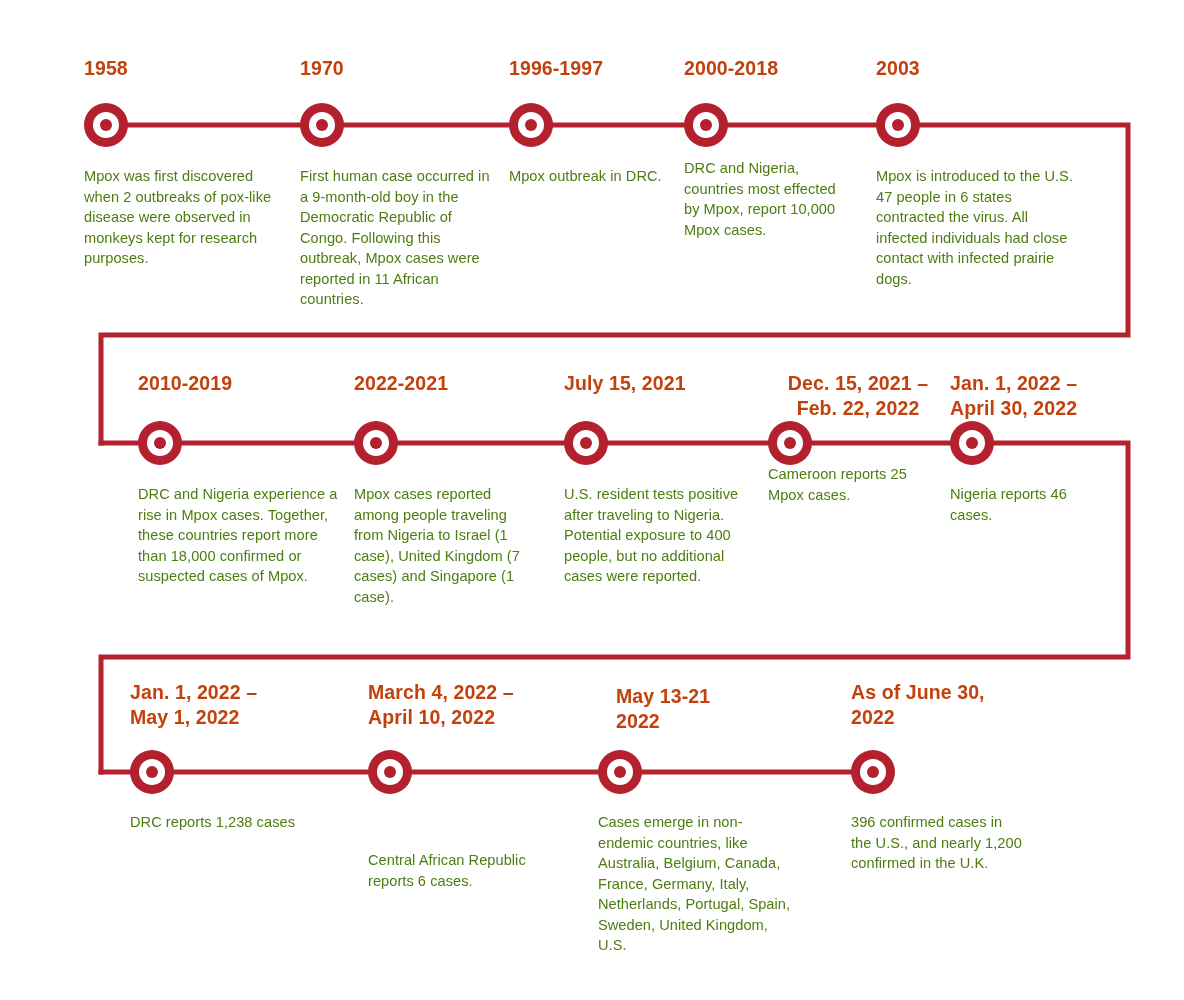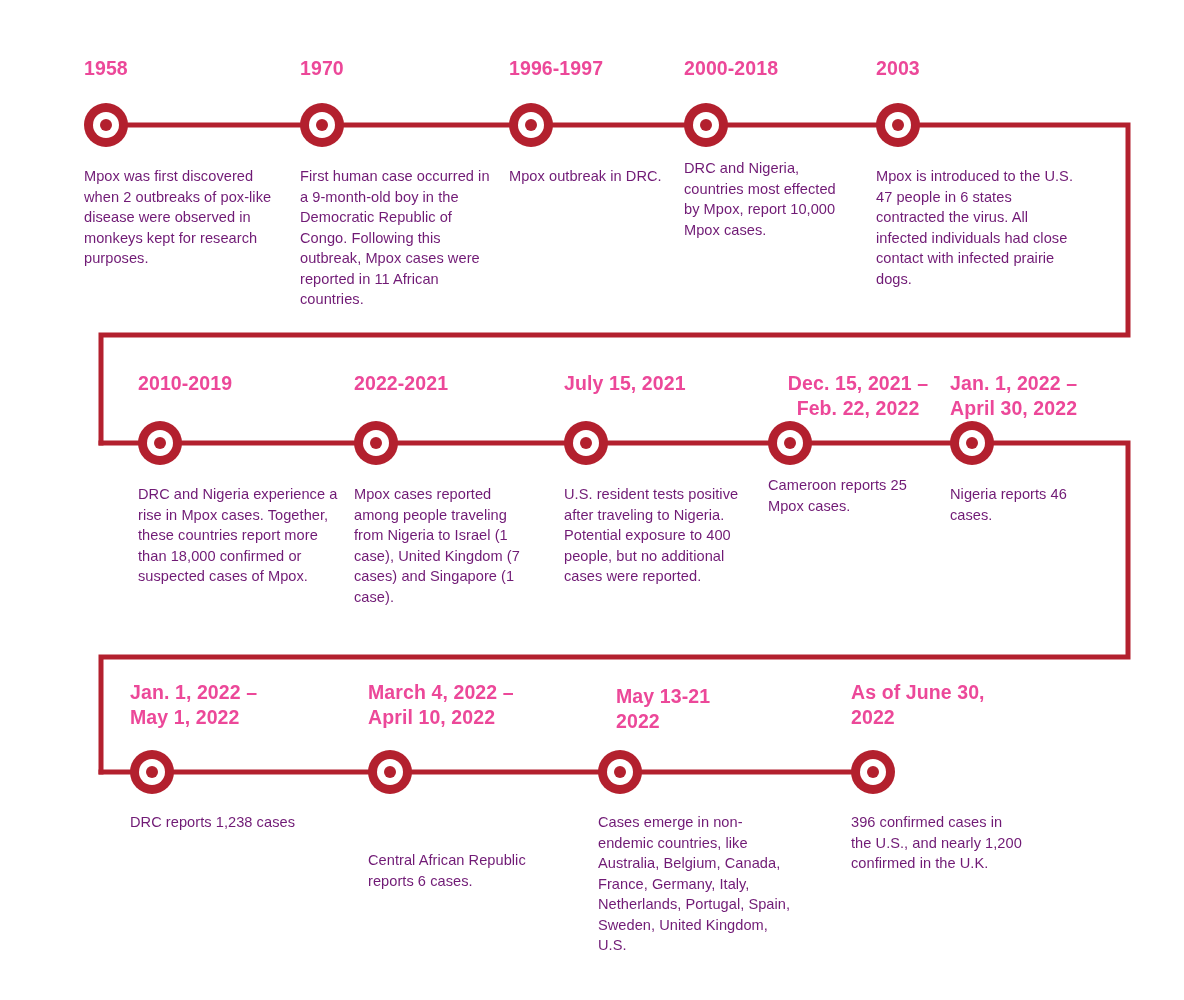--- a/index.html
+++ b/index.html
@@ -35,21 +35,21 @@
     width: 1184px;
   }
   .event {
     position: absolute;
     top: 0;
   }
   .event-date {
     position: absolute;
     left: 0;
     margin: 0;
-    color: #ec4899;
+    color: #c2410c;
     font-size: 19.5px;
     font-weight: bold;
     line-height: 25px;
     letter-spacing: 0.1px;
     white-space: pre-line;
   }
   .marker {
     position: absolute;
     width: 44px;
     height: 44px;
@@ -72,21 +72,21 @@
     top: 16px;
     width: 12px;
     height: 12px;
     border-radius: 50%;
     background: #b3202e;
   }
   .event-body {
     position: absolute;
     left: 0;
     margin: 0;
-    color: #701a75;
+    color: #4d7c0f;
     font-size: 14.6px;
     line-height: 20.5px;
     letter-spacing: 0.05px;
   }
 </style>
 </head>
 <body>
 
 <div id="timeline-root">
 
@@ -177,21 +177,21 @@
       <div class="event-body" style="top:484px; width:178px;">U.S. resident tests positive after traveling to Nigeria. Potential exposure to 400 people, but no additional cases were reported.</div>
     </div>
 
     <div class="event" style="left:768px;">
       <div class="event-date" style="top:371px; width:180px;text-align:center;">Dec. 15, 2021 –
 Feb. 22, 2022</div>
       <div class="marker" style="left:0px; top:421px;">
         <div class="marker-ring"></div>
         <div class="marker-dot"></div>
       </div>
-      <div class="event-body" style="top:475px; width:160px;">Cameroon reports 25 Mpox cases.</div>
+      <div class="event-body" style="top:464px; width:160px;">Cameroon reports 25 Mpox cases.</div>
     </div>
 
     <div class="event" style="left:950px;">
       <div class="event-date" style="top:371px; width:190px;">Jan. 1, 2022 –
 April 30, 2022</div>
       <div class="marker" style="left:0px; top:421px;">
         <div class="marker-ring"></div>
         <div class="marker-dot"></div>
       </div>
       <div class="event-body" style="top:484px; width:150px;">Nigeria reports 46 cases.</div>

